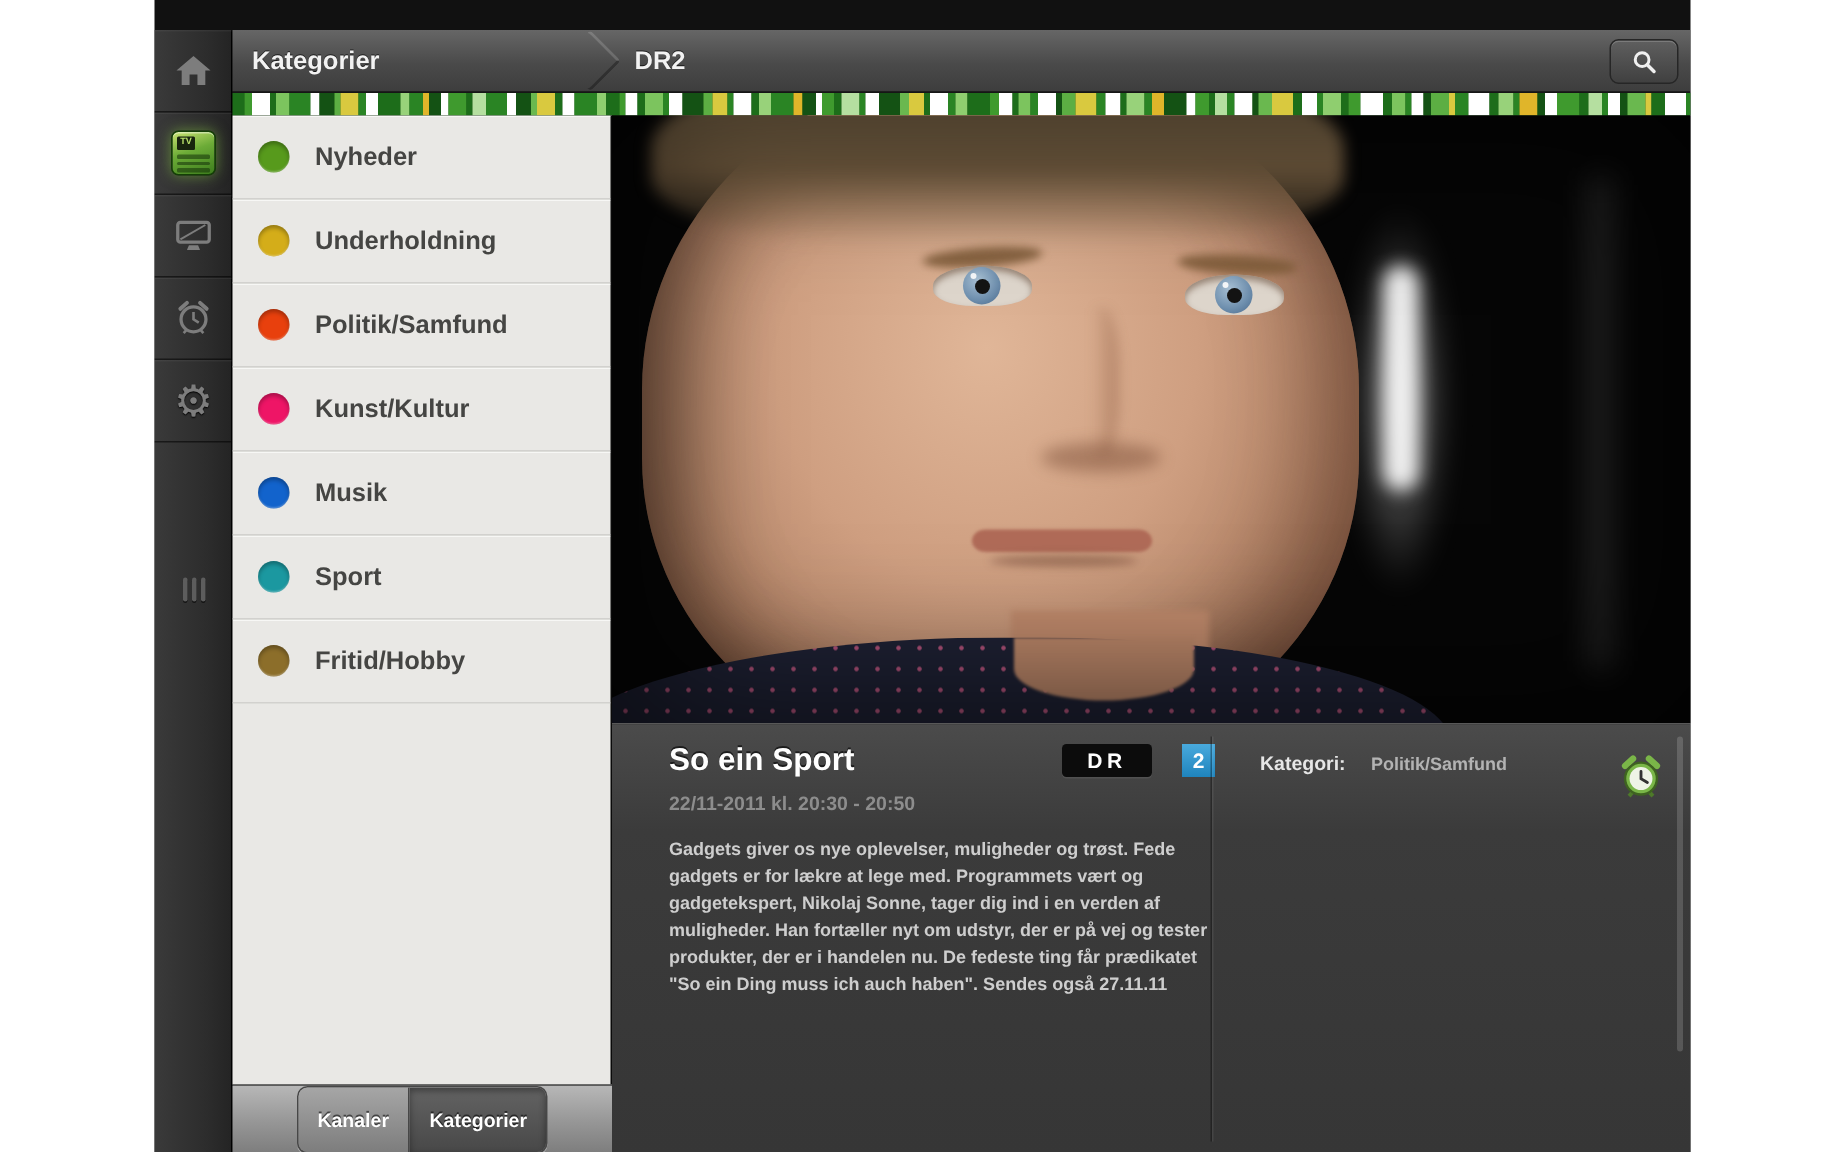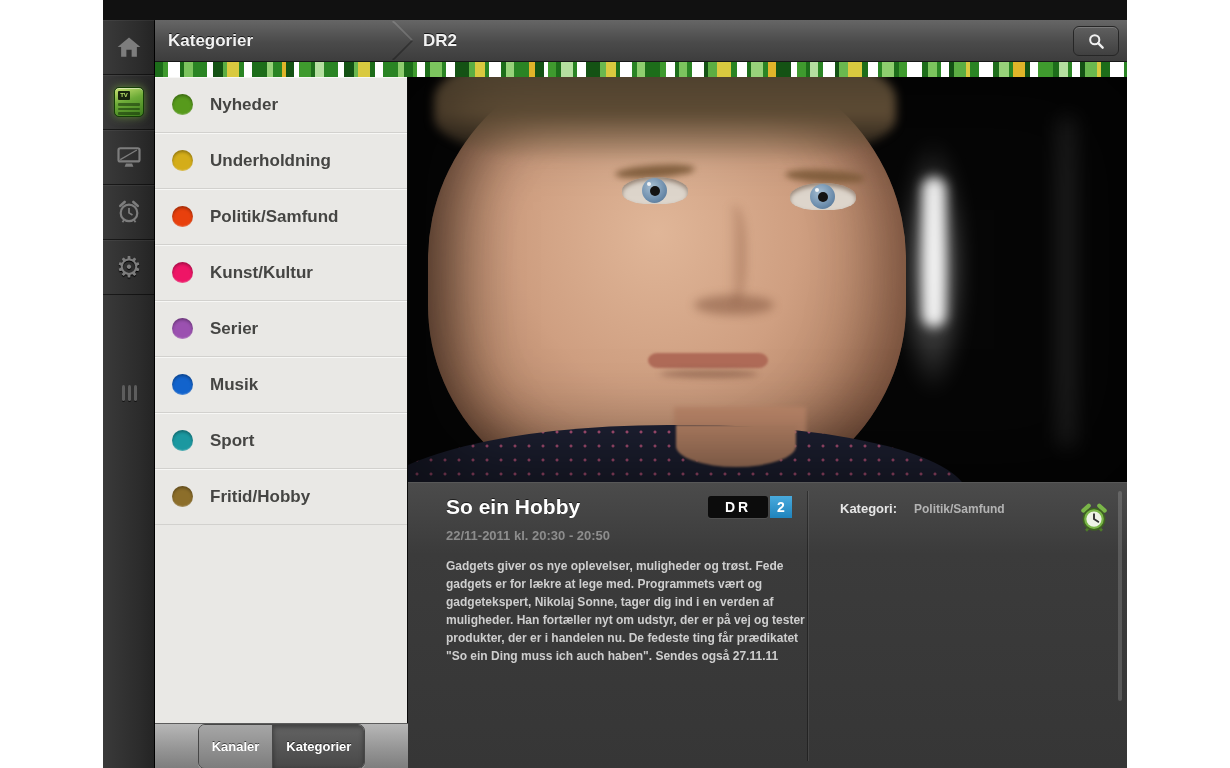--- a/index.html
+++ b/index.html
@@ -85,21 +85,21 @@
     background:#1f2235; background-image:radial-gradient(circle, rgba(215,95,140,.8) 1.2px, transparent 1.8px); background-size:14px 14px; }
   .collar { position:absolute; left:268px; top:348px; width:120px; height:42px; background:#bd886a; border-radius:0 0 50% 50%; filter:blur(1px); }
   .photo-vignette { position:absolute; inset:0; box-shadow:inset 0 0 90px 25px rgba(0,0,0,.6); pointer-events:none; }
 
   
   .infopanel { position:absolute; left:305px; top:482px; width:719px; height:286px;
     background:linear-gradient(#4b4b4b,#3b3b3b 25%,#363636); border-top:1px solid #585858; }
   .prog-title { position:absolute; left:38px; top:12px; font-size:21px; font-weight:bold; color:#fff; text-shadow:0 -1px 0 rgba(0,0,0,.6); }
   .prog-date { position:absolute; left:38px; top:45px; font-size:13px; font-weight:bold; color:#8d8d8d; }
   .prog-desc { position:absolute; left:38px; top:74px; width:374px; font-size:12px; line-height:18px; font-weight:bold; color:#cecece; }
-  .dr-logo { position:absolute; left:300px; top:13px; display:flex; gap:2px; align-items:center; }
+  .dr-logo { position:absolute; left:300px; top:13px; display:flex; gap:20px; align-items:center; }
   .dr-black { width:60px; height:22px; background:#0c0c0c; border-radius:3px; color:#fff; font-weight:bold; font-size:14px; letter-spacing:3px; text-align:center; line-height:22px; box-shadow:0 1px 0 rgba(255,255,255,.08); }
   .dr-num { width:22px; height:22px; background:linear-gradient(#49aadd,#1f84bd); color:#fff; font-weight:bold; font-size:14px; text-align:center; line-height:22px; }
   .vdivider { position:absolute; left:400px; top:8px; width:1px; height:270px; background:rgba(255,255,255,.08); box-shadow:-1px 0 0 rgba(0,0,0,.35); }
   .kat-label { position:absolute; left:432px; top:18px; font-size:13px; font-weight:bold; color:#e6e6e6; }
   .kat-value { position:absolute; left:506px; top:19px; font-size:12px; font-weight:bold; color:#b3b3b3; }
   .alarm-btn { position:absolute; right:16px; top:18px; width:34px; height:34px; background:none; border:none; cursor:pointer; padding:0; }
   .scroll-ind { position:absolute; right:5px; top:8px; width:4px; height:210px; border-radius:2px; background:rgba(255,255,255,.16); }
 </style>
 </head>
 <body>
@@ -298,24 +298,20 @@
   <div class="cat-row">
     <span class="dot" style="background-color: rgb(232, 64, 13);"></span>
     <span class="cat-label">Politik/Samfund</span>
   </div>
 
   <div class="cat-row">
     <span class="dot" style="background-color: rgb(238, 21, 102);"></span>
     <span class="cat-label">Kunst/Kultur</span>
   </div>
 
-  <div class="cat-row">
-    <span class="dot" style="background-color: rgb(155, 81, 176);"></span>
-    <span class="cat-label">Serier</span>
-  </div>
 
   <div class="cat-row">
     <span class="dot" style="background-color: rgb(18, 99, 204);"></span>
     <span class="cat-label">Musik</span>
   </div>
 
   <div class="cat-row">
     <span class="dot" style="background-color: rgb(27, 152, 160);"></span>
     <span class="cat-label">Sport</span>
   </div>
@@ -358,21 +354,21 @@
     <div class="nose-base"></div>
     <div class="mouth"></div>
     <div class="mouth-shadow"></div>
     <div class="neck"></div>
     <div class="shirt"></div>
     <div class="collar"></div>
     <div class="photo-vignette"></div>
   </div>
 
   <div class="infopanel">
-    <div class="prog-title">So ein Hobby</div>
+    <div class="prog-title">So ein Sport</div>
     <div class="dr-logo">
       <span class="dr-black">DR</span>
       <span class="dr-num">2</span>
     </div>
     <div class="prog-date">22/11-2011 kl. 20:30 - 20:50</div>
     <div class="prog-desc">Gadgets giver os nye oplevelser, muligheder og trøst. Fede gadgets er for lækre at lege med. Programmets vært og gadgetekspert, Nikolaj Sonne, tager dig ind i en verden af muligheder. Han fortæller nyt om udstyr, der er på vej og tester produkter, der er i handelen nu. De fedeste ting får prædikatet "So ein Ding muss ich auch haben". Sendes også 27.11.11</div>
     <div class="vdivider"></div>
     <div class="kat-label">Kategori:</div>
     <div class="kat-value">Politik/Samfund</div>
     <button class="alarm-btn">

